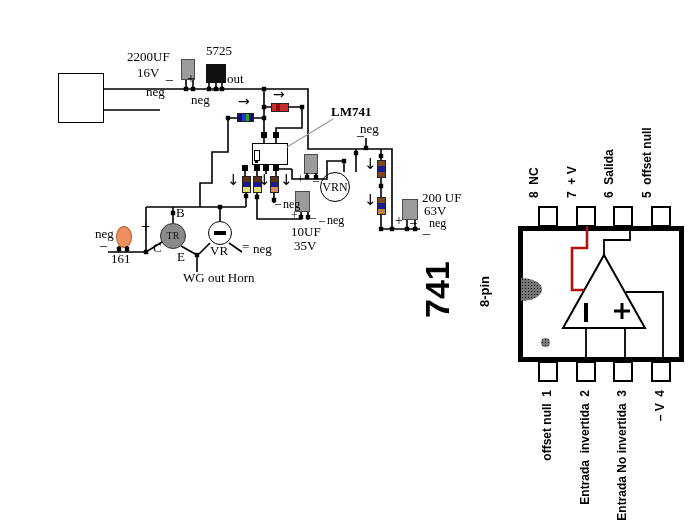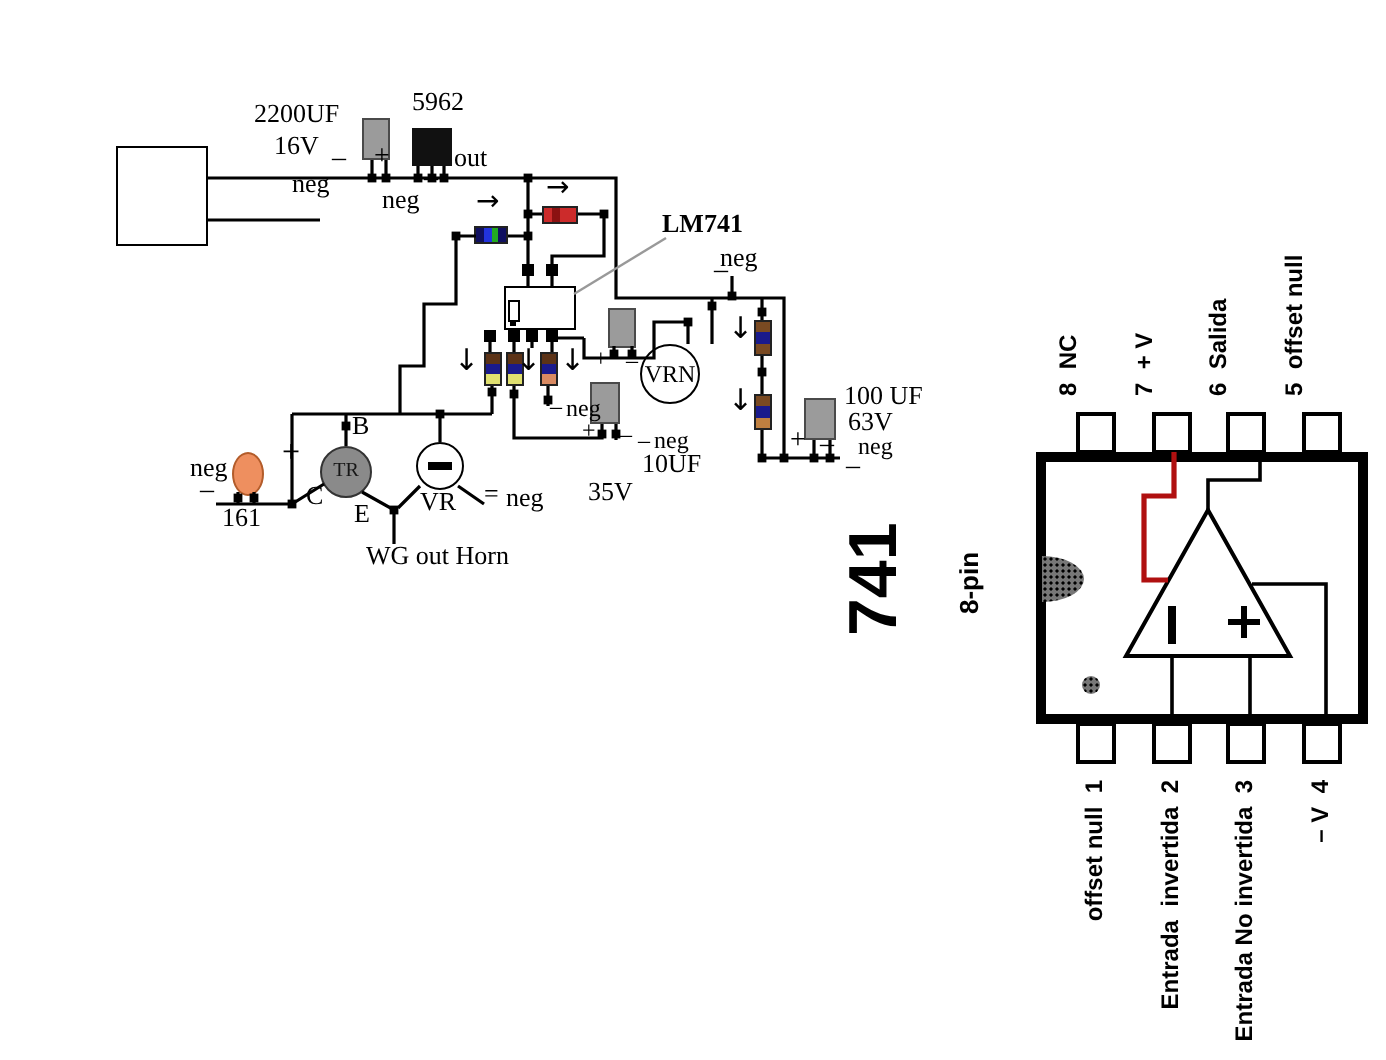--- a/index.html
+++ b/index.html
@@ -106,21 +106,21 @@
 
   <div class="comp" style="left:116px;top:226px;width:16px;height:22px;border-radius:50%;
               background:#ee8f5f;border:1px solid #b35c2a;"></div>
 
   <span class="lbl" style="left:127px;top:50px;">2200UF</span>
   <span class="lbl" style="left:137px;top:66px;">16V</span>
   <span class="lbl sym" style="left:166px;top:73px;">–</span>
   <span class="lbl sym" style="left:187px;top:72px;">+</span>
   <span class="lbl" style="left:146px;top:85px;">neg</span>
 
-  <span class="lbl" style="left:206px;top:44px;">5962</span>
+  <span class="lbl" style="left:206px;top:44px;">5725</span>
   <span class="lbl" style="left:227px;top:72px;">out</span>
   <span class="lbl sym" style="left:212px;top:83px;">–</span>
   <span class="lbl" style="left:191px;top:93px;">neg</span>
 
   <span class="arrow" style="left:238px;top:94px;font-size:14px;">→</span>
   <span class="arrow" style="left:273px;top:87px;font-size:14px;">→</span>
 
   <span class="lbl" style="left:331px;top:105px;font-weight:bold;">LM741</span>
   <span class="lbl" style="left:360px;top:122px;">neg</span>
   <span class="lbl sym" style="left:357px;top:129px;">–</span>
@@ -134,24 +134,24 @@
   <span class="lbl sym" style="left:297px;top:173px;font-size:12px;">+</span>
   <span class="lbl sym" style="left:313px;top:174px;font-size:12px;">–</span>
 
   <span class="lbl sym" style="left:275px;top:197px;font-size:12px;">–</span>
   <span class="lbl" style="left:283px;top:198px;font-size:12px;">neg</span>
 
   <span class="lbl sym" style="left:291px;top:209px;font-size:12px;">+</span>
   <span class="lbl sym" style="left:310px;top:211px;font-size:12px;">–</span>
   <span class="lbl sym" style="left:319px;top:214px;font-size:12px;">–</span>
   <span class="lbl" style="left:327px;top:214px;font-size:12px;">neg</span>
-  <span class="lbl" style="left:291px;top:225px;margin-left:30px;">10UF</span>
+  <span class="lbl" style="left:291px;top:225px;">10UF</span>
   <span class="lbl" style="left:294px;top:239px;">35V</span>
 
-  <span class="lbl" style="left:422px;top:191px;">100 UF</span>
+  <span class="lbl" style="left:422px;top:191px;">200 UF</span>
   <span class="lbl" style="left:424px;top:204px;">63V</span>
   <span class="lbl" style="left:429px;top:217px;font-size:12px;">neg</span>
   <span class="lbl sym" style="left:423px;top:227px;">–</span>
   <span class="lbl sym" style="left:395px;top:214px;">+</span>
   <span class="lbl sym" style="left:410px;top:216px;">–</span>
 
   <span class="lbl" style="left:95px;top:227px;">neg</span>
   <span class="lbl sym" style="left:100px;top:239px;">–</span>
   <span class="lbl" style="left:111px;top:252px;">161</span>
 

